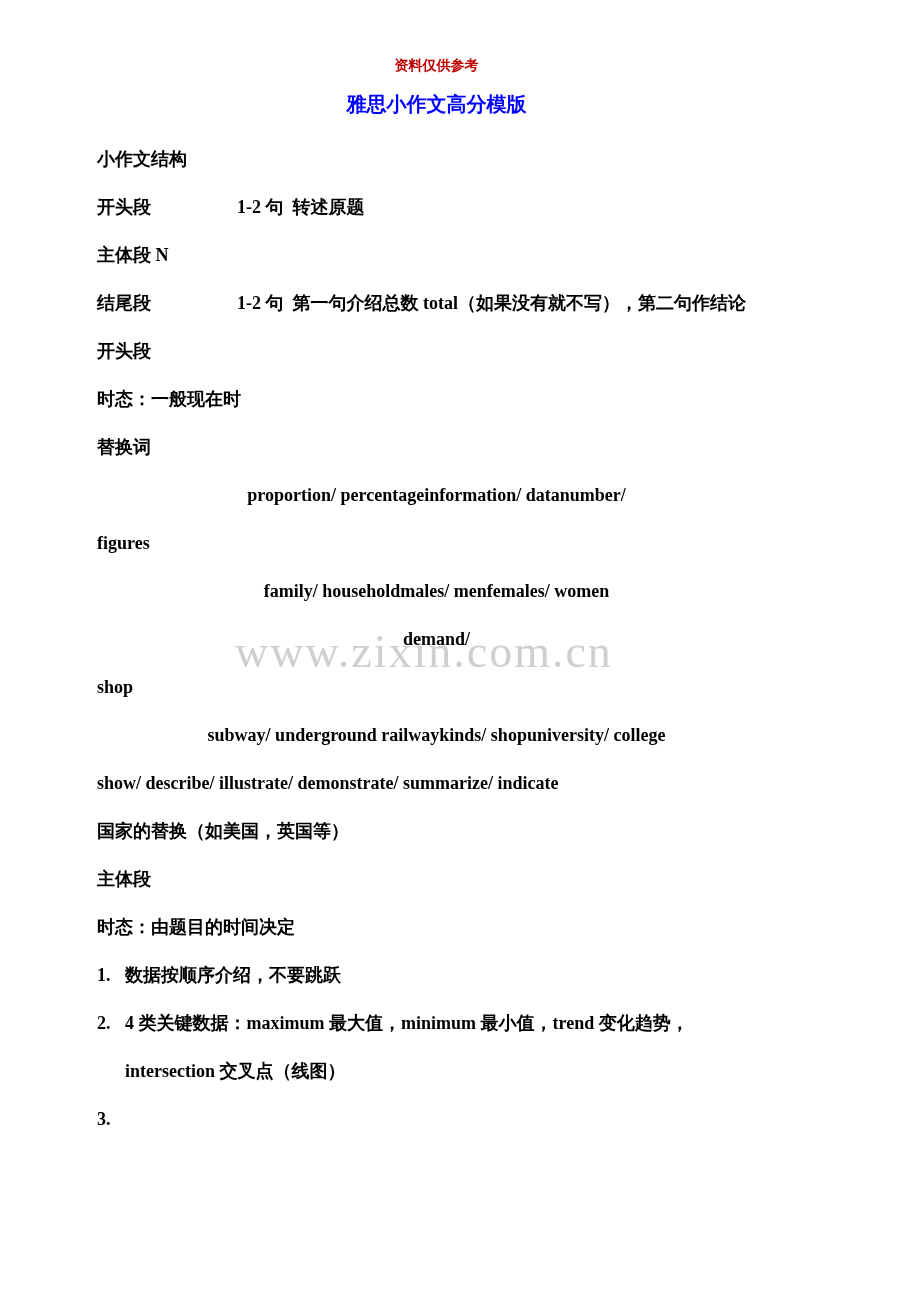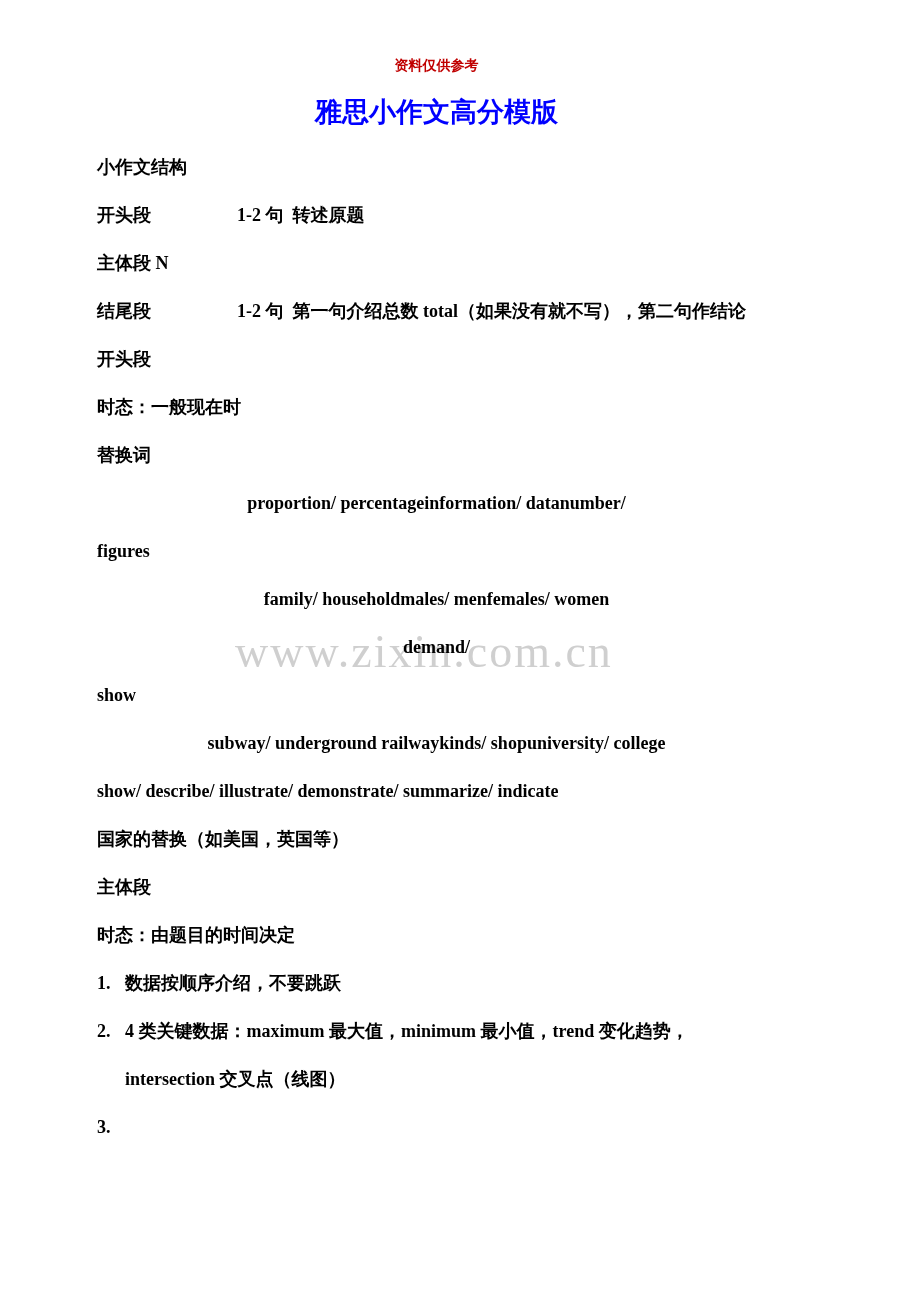--- a/index.html
+++ b/index.html
@@ -18,22 +18,22 @@
   .hdr {
     text-align: center;
     color: #c00000;
     font-size: 14px;
     height: 22px;
     line-height: 22px;
   }
   .title {
     text-align: center;
     color: #0000ff;
-    font-size: 27px;
-    margin-top: 20px;
+    font-size: 20px;
+    margin-top: 12px;
     height: 30px;
     line-height: 30px;
   }
   .body {
     position: relative;
     z-index: 1;
     margin-top: 16px;
   }
   .line {
     height: 48px;
@@ -106,21 +106,21 @@
     <div class="line cols">
       <span>family/ household</span>
       <span>males/ men</span>
       <span>females/ women</span>
     </div>
 
     <div class="line cols">
       <span>demand/</span>
     </div>
 
-    <div class="line">show</div>
+    <div class="line">shop</div>
 
     <div class="line cols">
       <span>subway/ underground railway</span>
       <span>kinds/ shop</span>
       <span>university/ college</span>
     </div>
 
     <div class="line">show/ describe/ illustrate/ demonstrate/ summarize/ indicate</div>
 
     <div class="line">国家的替换（如美国，英国等）</div>

